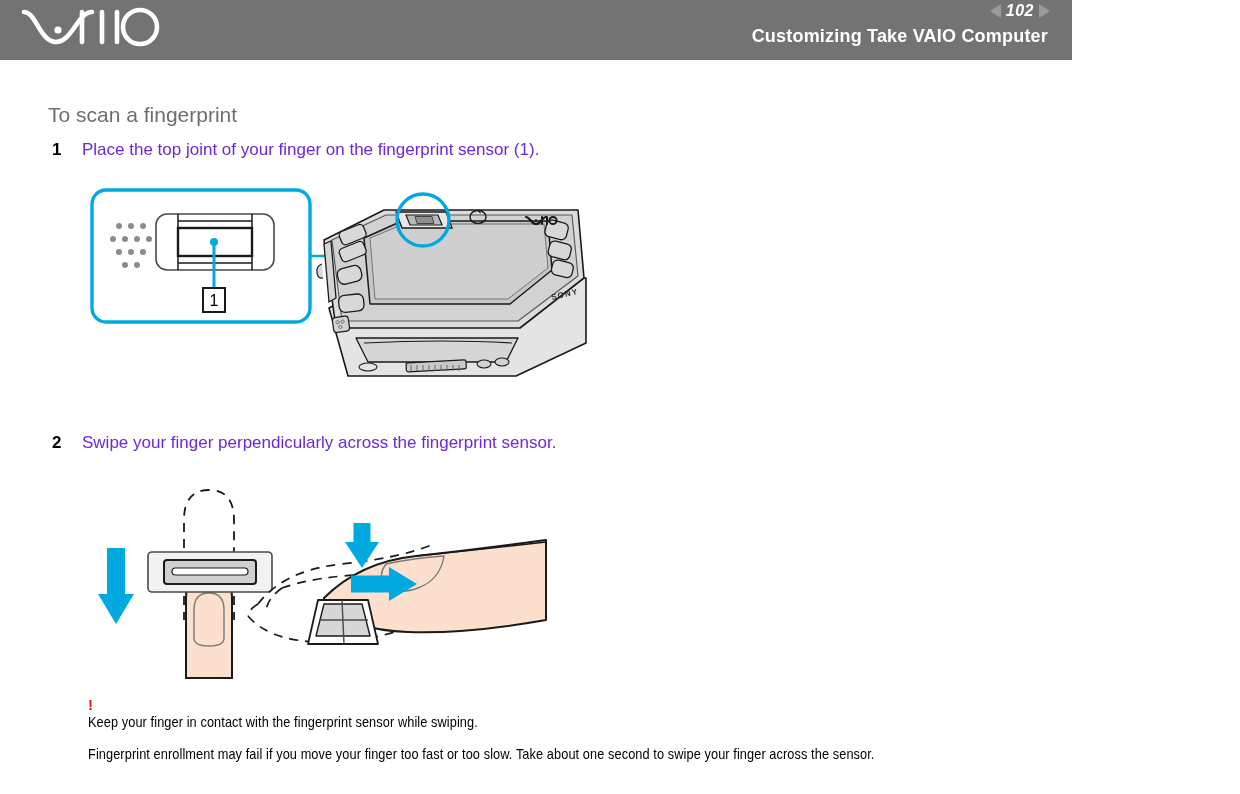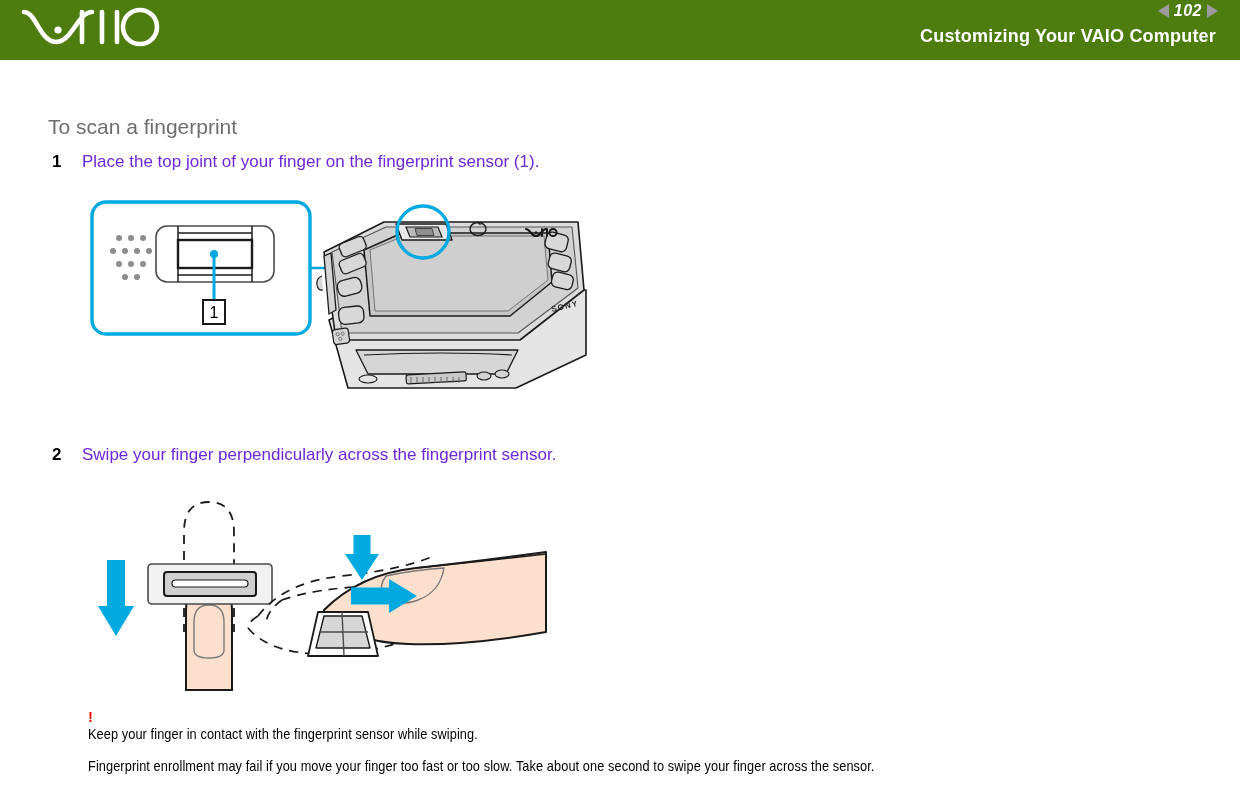--- a/index.html
+++ b/index.html
@@ -12,23 +12,23 @@
     background: #ffffff;
     font-family: "Liberation Sans", sans-serif;
     overflow: hidden;
     position: relative;
   }
 
   
   .header {
     position: absolute;
     left: 0; top: 0;
-    width: 1240px;
+    width: 1072px;
     height: 60px;
-    background: #4d7c0f;
+    background: #737373;
   }
   .vaio-logo {
     position: absolute;
     left: 22px;
     top: 8px;
     width: 160px;
     height: 44px;
   }
   .pager {
     position: absolute;
@@ -60,21 +60,21 @@
     color: #ffffff;
     font-weight: bold;
     font-size: 18px;
     letter-spacing: 0.2px;
     white-space: nowrap;
   }
 
   
   .content {
     position: absolute;
-    left: 0; top: 60px;
+    left: 0; top: 48px;
     width: 1240px;
     height: 734px;
   }
   .section-heading {
     position: absolute;
     left: 48px;
     top: 55px;
     font-size: 21px;
     color: #6e6e6e;
     white-space: nowrap;
@@ -147,21 +147,21 @@
       <ellipse cx="118" cy="19" rx="17" ry="17" fill="none" stroke="#ffffff" stroke-width="4.6"></ellipse>
     </svg>
   </div>
 
   <div class="pager">
     <span class="pager-arrow left"></span>
     <span class="pager-num">102</span>
     <span class="pager-arrow right"></span>
   </div>
 
-  <div class="header-title">Customizing Your VAIO Computer</div>
+  <div class="header-title">Customizing Take VAIO Computer</div>
 </div>
 
 <div class="content">
 
   <div class="section-heading">To scan a fingerprint</div>
 
   <div class="step" id="step1">
     <span class="step-num">1</span>
     <span class="step-text">Place the top joint of your finger on the fingerprint sensor (1).</span>
   </div>

